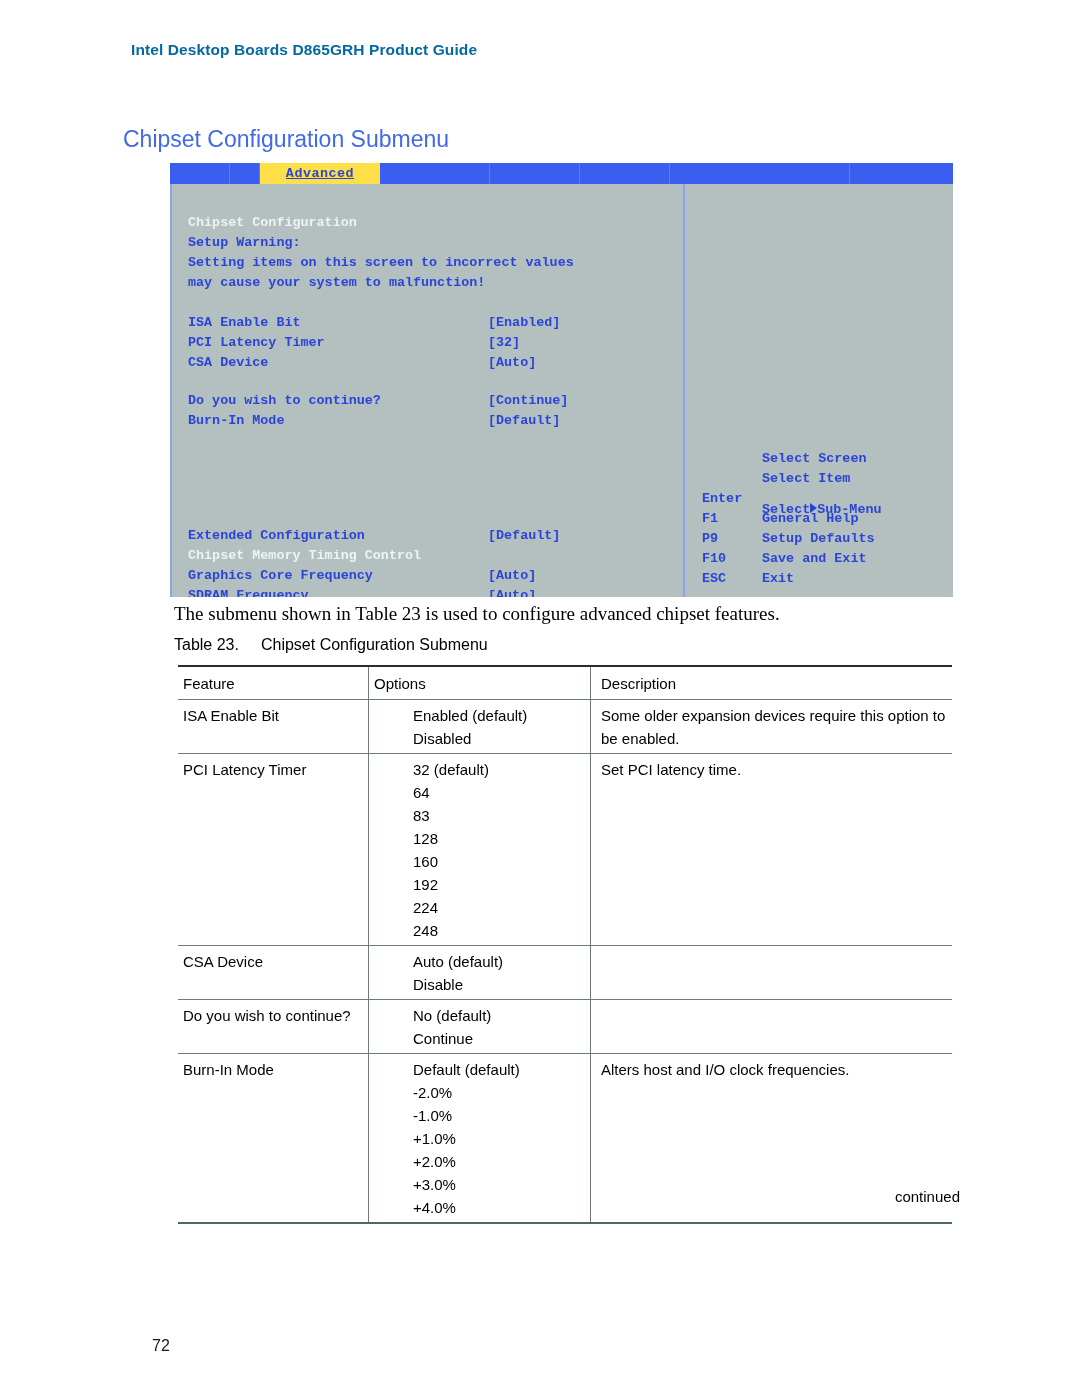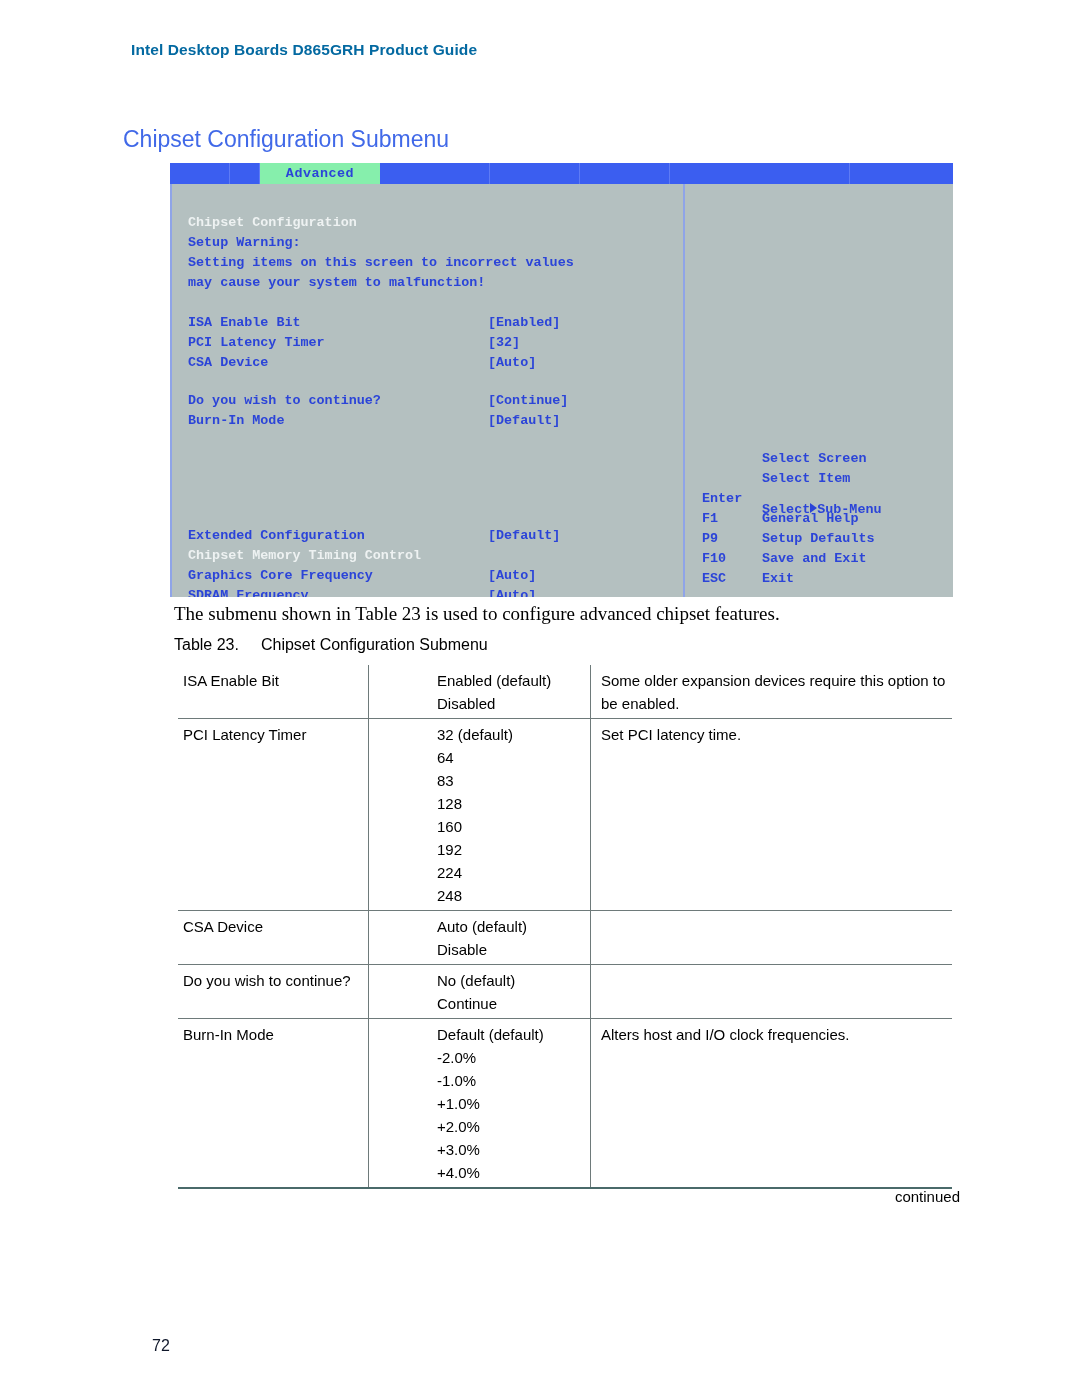--- a/index.html
+++ b/index.html
@@ -64,28 +64,29 @@
     background: #3b5ef0;
     display: flex;
   }
   .menu-seg {
     height: 21px;
     border-right: 1px solid #5e7bf5;
     box-sizing: border-box;
   }
   .menu-tab-active {
     height: 21px;
-    background: #86efac;
+    background: #fde047;
     color: #2b44d8;
     display: flex;
     align-items: center;
     justify-content: center;
     box-sizing: border-box;
     padding: 0 10px;
     letter-spacing: 0.5px;
+    text-decoration: underline;
   }
   .bios-body {
     position: absolute;
     left: 0; top: 21px;
     width: 783px;
     height: 290px;
   }
   .bios-left {
     position: absolute;
     left: 0; top: 0;
@@ -177,21 +178,21 @@
     color: #000;
   }
   .data-table td {
     vertical-align: top;
     padding: 4px 0 3px 0;
     line-height: 23px;
   }
   .data-table .c-feature { width: 185px; padding-left: 5px; }
   .data-table .c-options {
     width: 222px;
-    padding-left: 68px;
+    padding-left: 44px;
     border-left: 1px solid #6e7a7a;
     box-sizing: border-box;
   }
   .data-table .c-desc {
     padding-left: 10px;
     border-left: 1px solid #6e7a7a;
     box-sizing: border-box;
   }
   .data-table tr.hdr td {
     border-top: 2px solid #2b2b2b;
@@ -313,20 +314,25 @@
     </div>
   </div>
 </div>
 
 <div class="body-text">The submenu shown in Table 23 is used to configure advanced chipset features.</div>
 
 <div class="table-caption"><span class="cap-num">Table 23.</span><span>Chipset Configuration Submenu</span></div>
 
 <table class="data-table">
   <tbody>
+      <tr class="hdr">
+    <td class="c-feature">Feature</td>
+    <td class="c-options">Options</td>
+    <td class="c-desc">Description</td>
+  </tr>
 
   <tr class="body-row">
     <td class="c-feature">ISA Enable Bit</td>
     <td class="c-options">
       <ul class="opt-list">
         <li>Enabled (default)</li>
         <li>Disabled</li>
       </ul>
     </td>
     <td class="c-desc">Some older expansion devices require this option to be enabled.</td>

